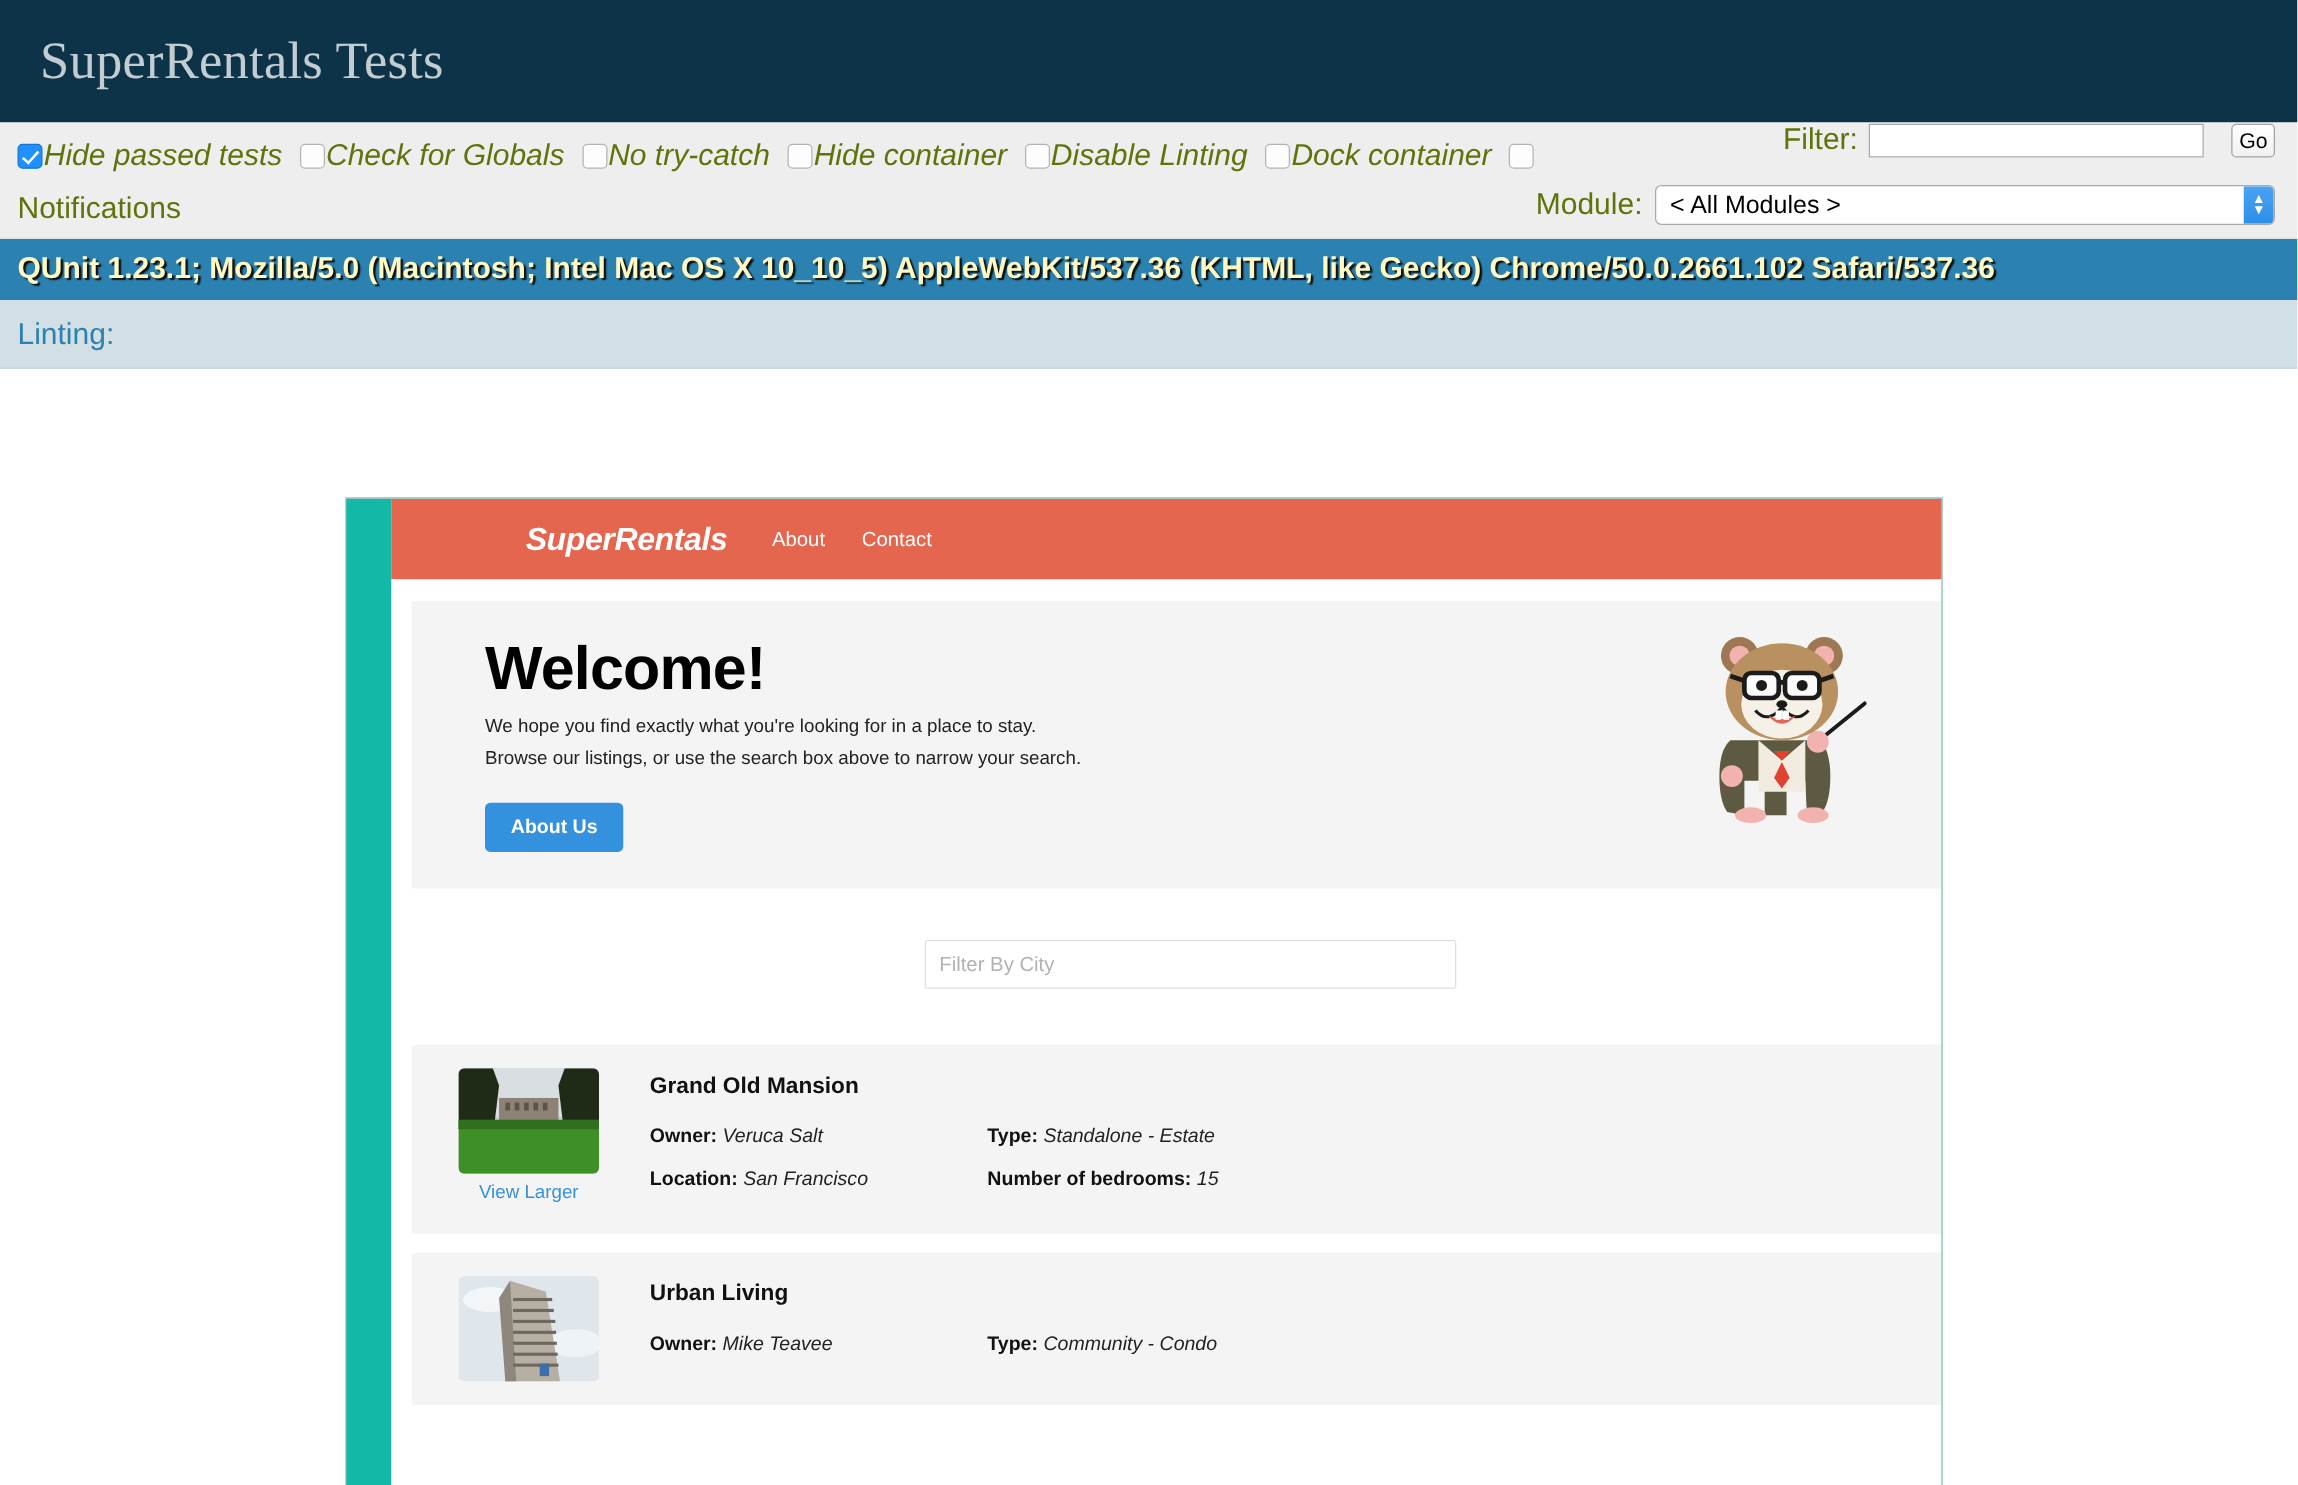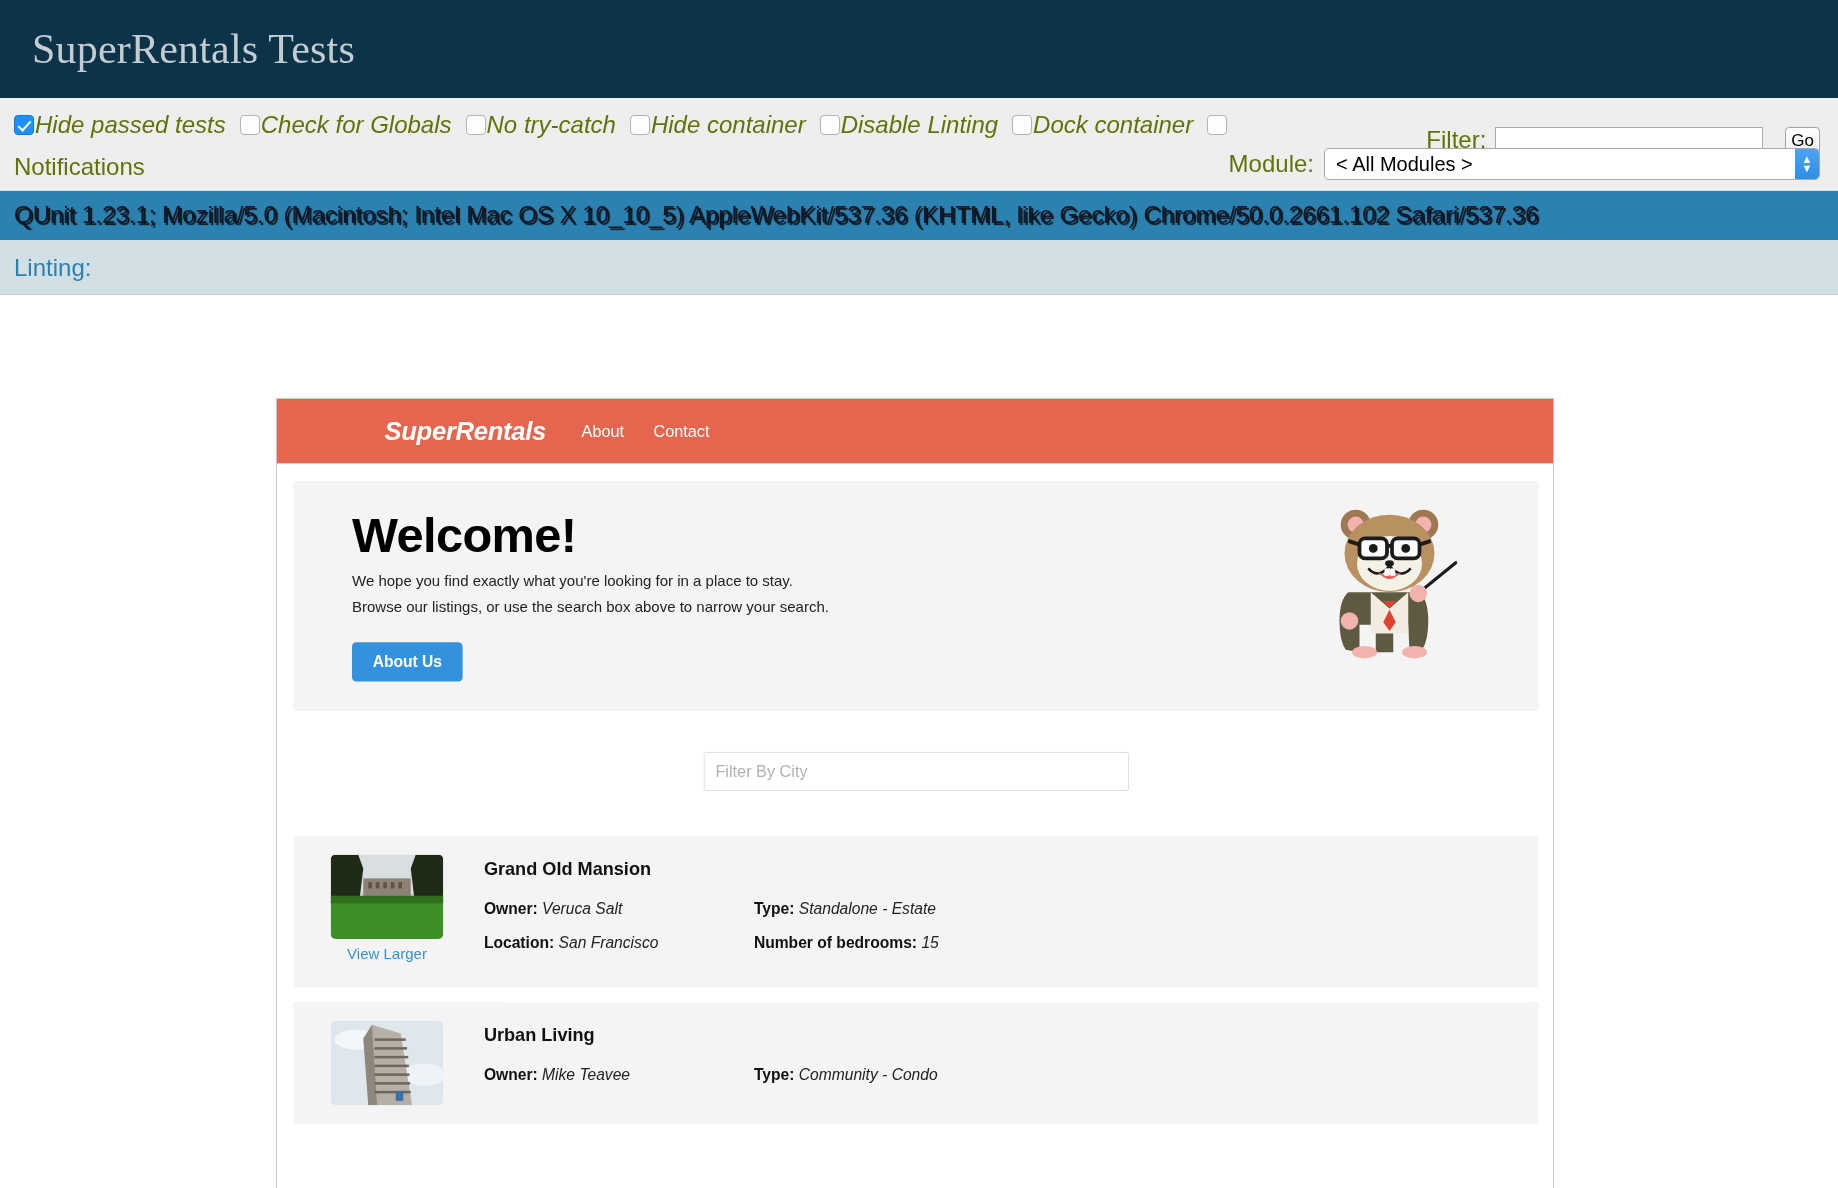--- a/index.html
+++ b/index.html
@@ -71,21 +71,21 @@
     font-size: 24px;
     position: absolute;
     left: 14px;
     top: 55px;
   }
 
   
   .filter-wrap {
     position: absolute;
     right: 18px;
-    top: 28px;
+    top: 0;
     display: flex;
     align-items: center;
   }
   .filter-label { color: #5E740B; font-size: 24px; margin-right: 9px; }
   #qunit-filter-input {
     width: 268px; height: 27px;
     border: 1px solid #a9a9a9;
     background: #fff;
     font-size: 15px;
     font-family: "Liberation Sans", sans-serif;
@@ -139,22 +139,22 @@
     align-items: center;
     justify-content: center;
     color: #fff;
     font-size: 11px;
     line-height: 9px;
   }
 
   
   #qunit-userAgent {
     background: #2b81af;
-    color: #0f172a;
-    font-weight: normal;
+    color: #fef9c3;
+    font-weight: bold;
     font-size: 24px;
     padding: 10px 0 11px 14px;
     text-shadow: 2px 2px 1px #111;
     white-space: nowrap;
     overflow: hidden;
   }
 
   
   #qunit-testresult {
     background: #d2e0e6;
@@ -175,22 +175,23 @@
 
   
   #ember-testing-container {
     position: absolute;
     left: 276px;
     top: 398px;
     width: 1278px;
     height: 790px;
     border: 1px solid #c9c9c9;
     border-bottom: none;
-    background: #ef4444;
+    background: #14b8a6;
     overflow: hidden;
+    padding-left: 36px;
   }
   #ember-testing {
     width: 2045px;
     height: 1264px;
     transform: scale(0.625);
     transform-origin: top left;
     background: #fff;
     font-family: "Liberation Sans", sans-serif;
   }
 

